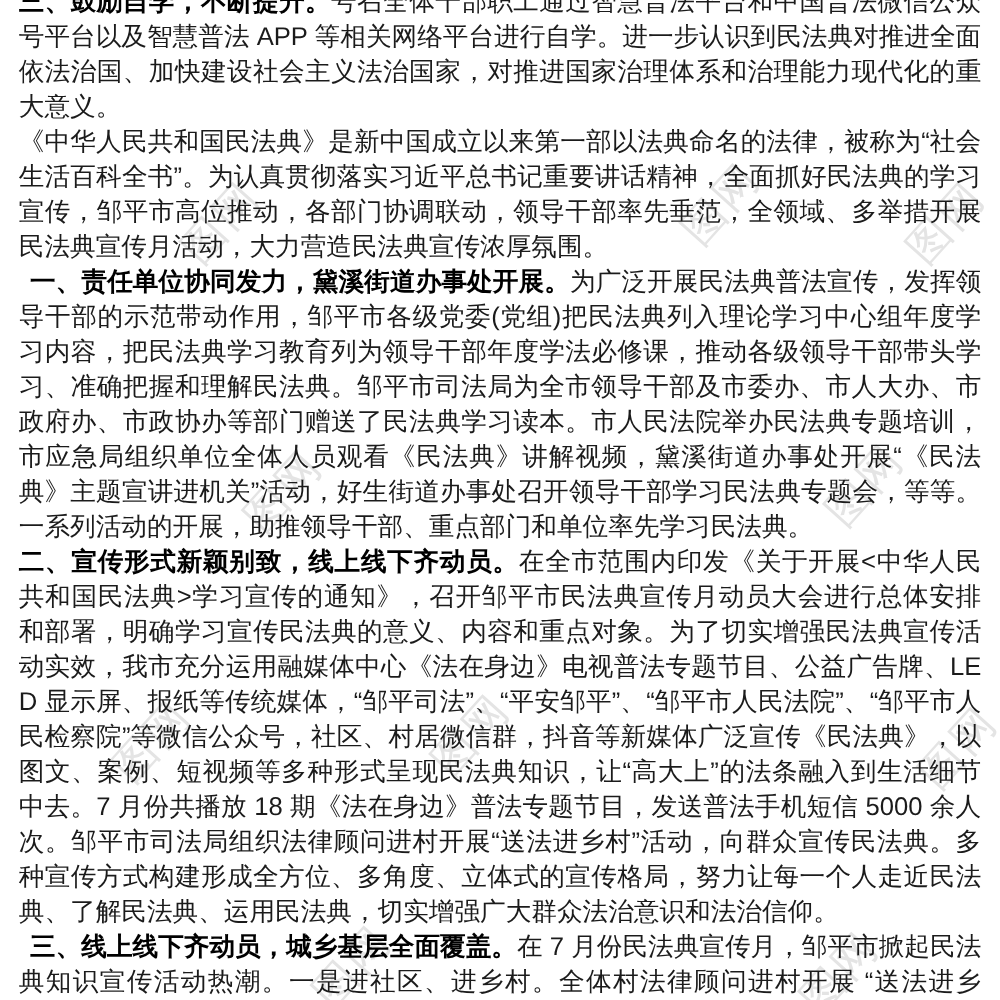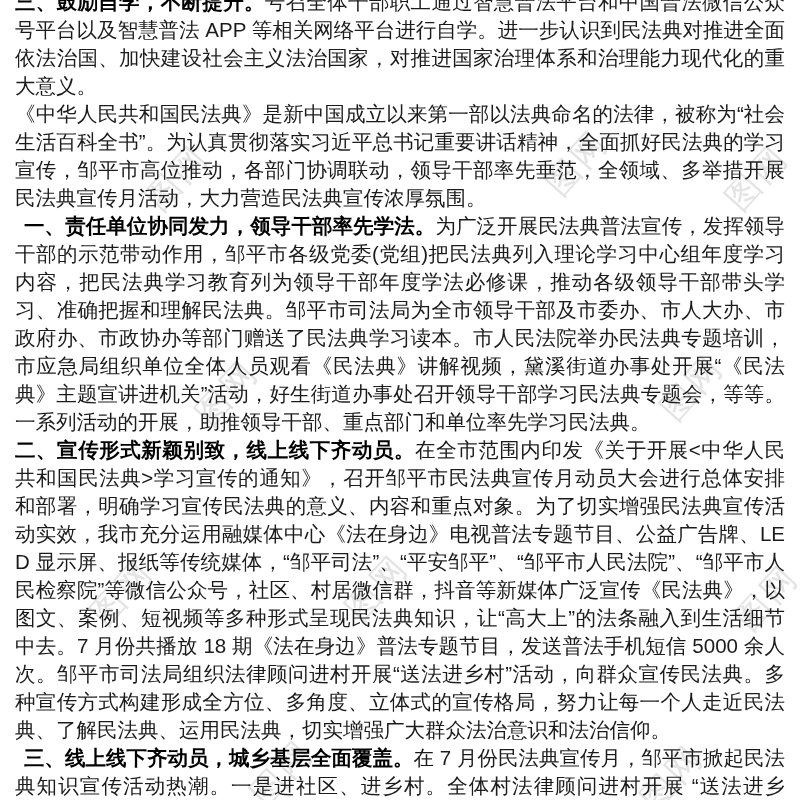--- a/index.html
+++ b/index.html
@@ -68,17 +68,17 @@
       <span style="left: 655px; top: 365px; color: rgb(228, 228, 228);">图网</span>
       <span style="left: 85px; top: 570px; color: rgb(228, 228, 228);">图网</span>
       <span style="left: 340px; top: 565px; color: rgb(228, 228, 228);">图网</span>
       <span style="left: 730px; top: 575px; color: rgb(228, 228, 228);">图网</span>
       <span style="left: 245px; top: 750px; color: rgb(228, 228, 228);">图网</span>
       <span style="left: 635px; top: 755px; color: rgb(228, 228, 228);">图网</span>
     </div>
   <div class="doc" id="doc">
       <p class="para"><b class="lead">三、鼓励自学，不断提升。</b><span>号召全体干部职工通过智慧普法平台和中国普法微信公众号平台以及智慧普法 APP 等相关网络平台进行自学。进一步认识到民法典对推进全面依法治国、加快建设社会主义法治国家，对推进国家治理体系和治理能力现代化的重大意义。</span></p>
       <p class="para"><span>《中华人民共和国民法典》是新中国成立以来第一部以法典命名的法律，被称为“社会生活百科全书”。为认真贯彻落实习近平总书记重要讲话精神，全面抓好民法典的学习宣传，邹平市高位推动，各部门协调联动，领导干部率先垂范，全领域、多举措开展民法典宣传月活动，大力营造民法典宣传浓厚氛围。</span></p>
-      <p class="para indent"><b class="lead">一、责任单位协同发力，领导干部率先学法。</b><span>为广泛开展民法典普法宣传，发挥领导干部的示范带动作用，邹平市各级党委(党组)把民法典列入理论学习中心组年度学习内容，把民法典学习教育列为领导干部年度学法必修课，推动各级领导干部带头学习、准确把握和理解民法典。邹平市司法局为全市领导干部及市委办、市人大办、市政府办、市政协办等部门赠送了民法典学习读本。市人民法院举办民法典专题培训，市应急局组织单位全体人员观看《民法典》讲解视频，黛溪街道办事处开展“《民法典》主题宣讲进机关”活动，好生街道办事处召开领导干部学习民法典专题会，等等。一系列活动的开展，助推领导干部、重点部门和单位率先学习民法典。</span></p>
+      <p class="para indent"><b class="lead">一、责任单位协同发力，黛溪街道办事处开展。</b><span>为广泛开展民法典普法宣传，发挥领导干部的示范带动作用，邹平市各级党委(党组)把民法典列入理论学习中心组年度学习内容，把民法典学习教育列为领导干部年度学法必修课，推动各级领导干部带头学习、准确把握和理解民法典。邹平市司法局为全市领导干部及市委办、市人大办、市政府办、市政协办等部门赠送了民法典学习读本。市人民法院举办民法典专题培训，市应急局组织单位全体人员观看《民法典》讲解视频，黛溪街道办事处开展“《民法典》主题宣讲进机关”活动，好生街道办事处召开领导干部学习民法典专题会，等等。一系列活动的开展，助推领导干部、重点部门和单位率先学习民法典。</span></p>
       <p class="para"><b class="lead">二、宣传形式新颖别致，线上线下齐动员。</b><span>在全市范围内印发《关于开展&lt;中华人民共和国民法典&gt;学习宣传的通知》，召开邹平市民法典宣传月动员大会进行总体安排和部署，明确学习宣传民法典的意义、内容和重点对象。为了切实增强民法典宣传活动实效，我市充分运用融媒体中心《法在身边》电视普法专题节目、公益广告牌、LED 显示屏、报纸等传统媒体，“邹平司法”、“平安邹平”、“邹平市人民法院”、“邹平市人民检察院”等微信公众号，社区、村居微信群，抖音等新媒体广泛宣传《民法典》，以图文、案例、短视频等多种形式呈现民法典知识，让“高大上”的法条融入到生活细节中去。7 月份共播放 18 期《法在身边》普法专题节目，发送普法手机短信 5000 余人次。邹平市司法局组织法律顾问进村开展“送法进乡村”活动，向群众宣传民法典。多种宣传方式构建形成全方位、多角度、立体式的宣传格局，努力让每一个人走近民法典、了解民法典、运用民法典，切实增强广大群众法治意识和法治信仰。</span></p>
       <p class="para indent"><b class="lead">三、线上线下齐动员，城乡基层全面覆盖。</b><span>在 7 月份民法典宣传月，邹平市掀起民法典知识宣传活动热潮。一是进社区、进乡村。全体村法律顾问进村开展 “送法进乡村”活动，结合村民实际，采取以案释法、法治讲座、法律问答等方式对民法典知识进行宣传，开展活动</span></p>
     </div>
 </div>
 
 </body></html>

